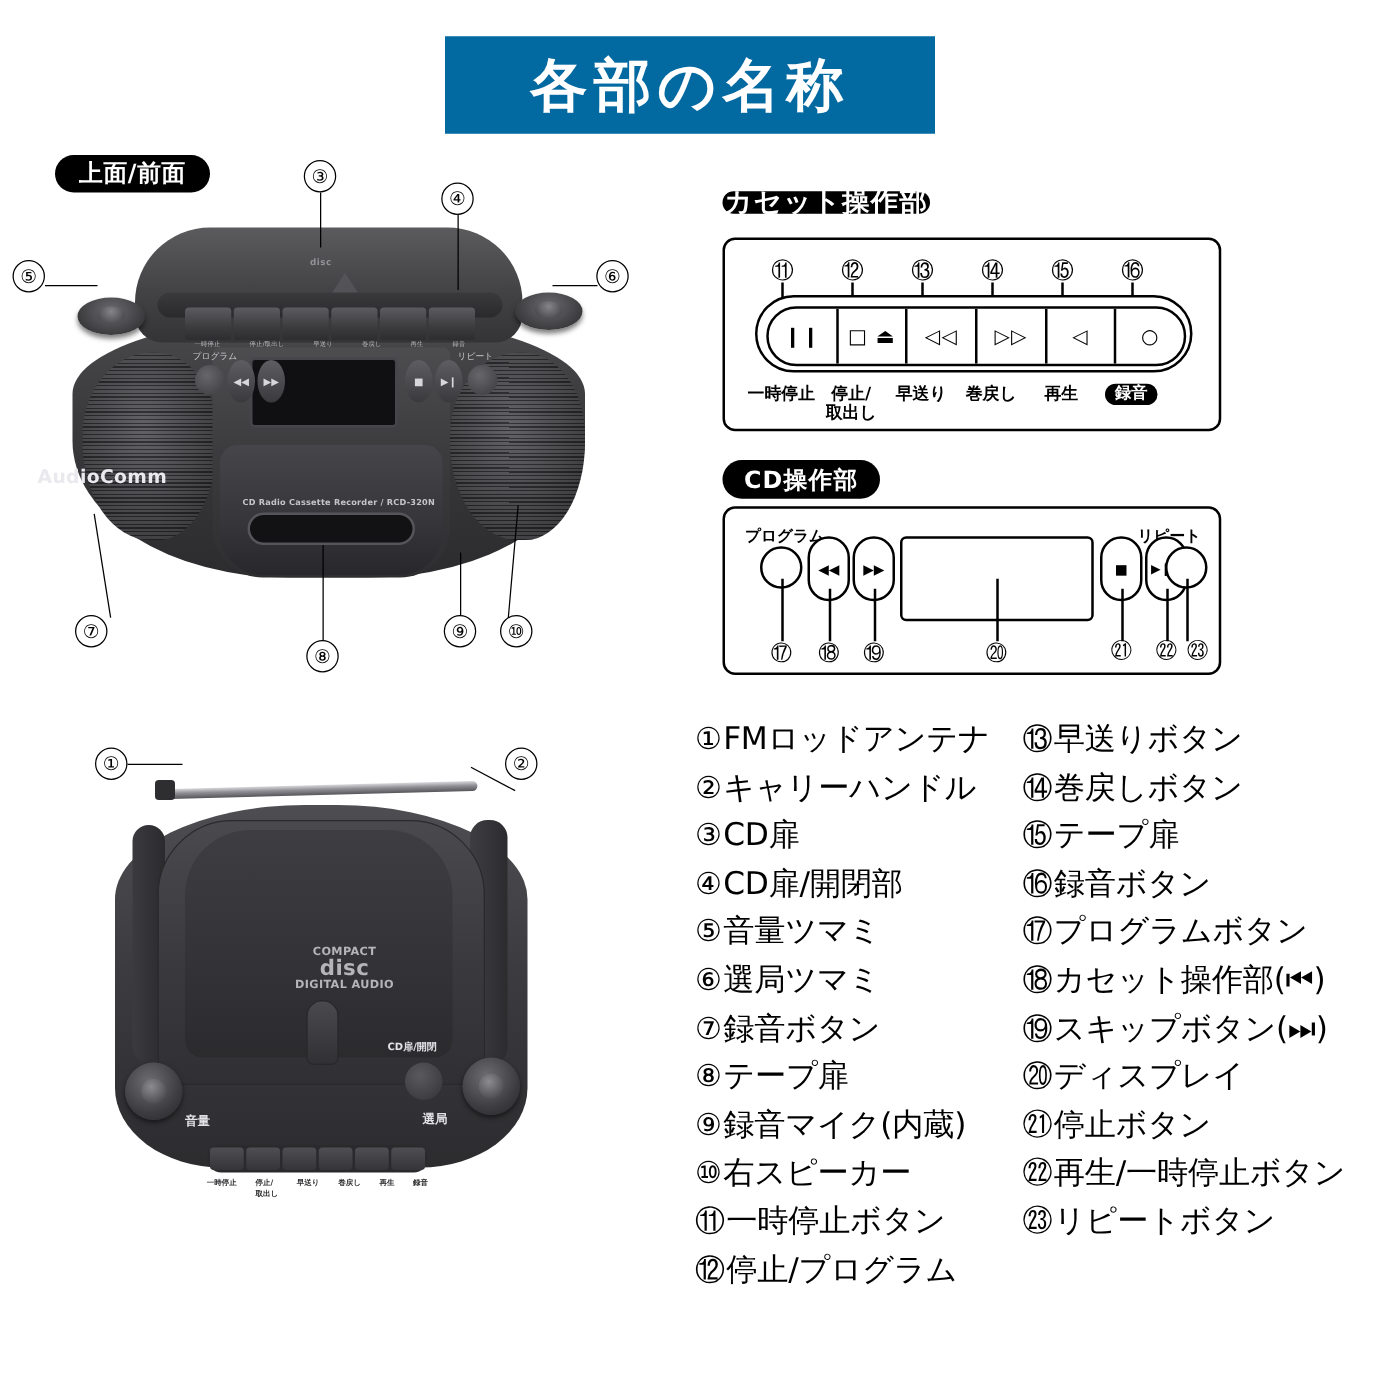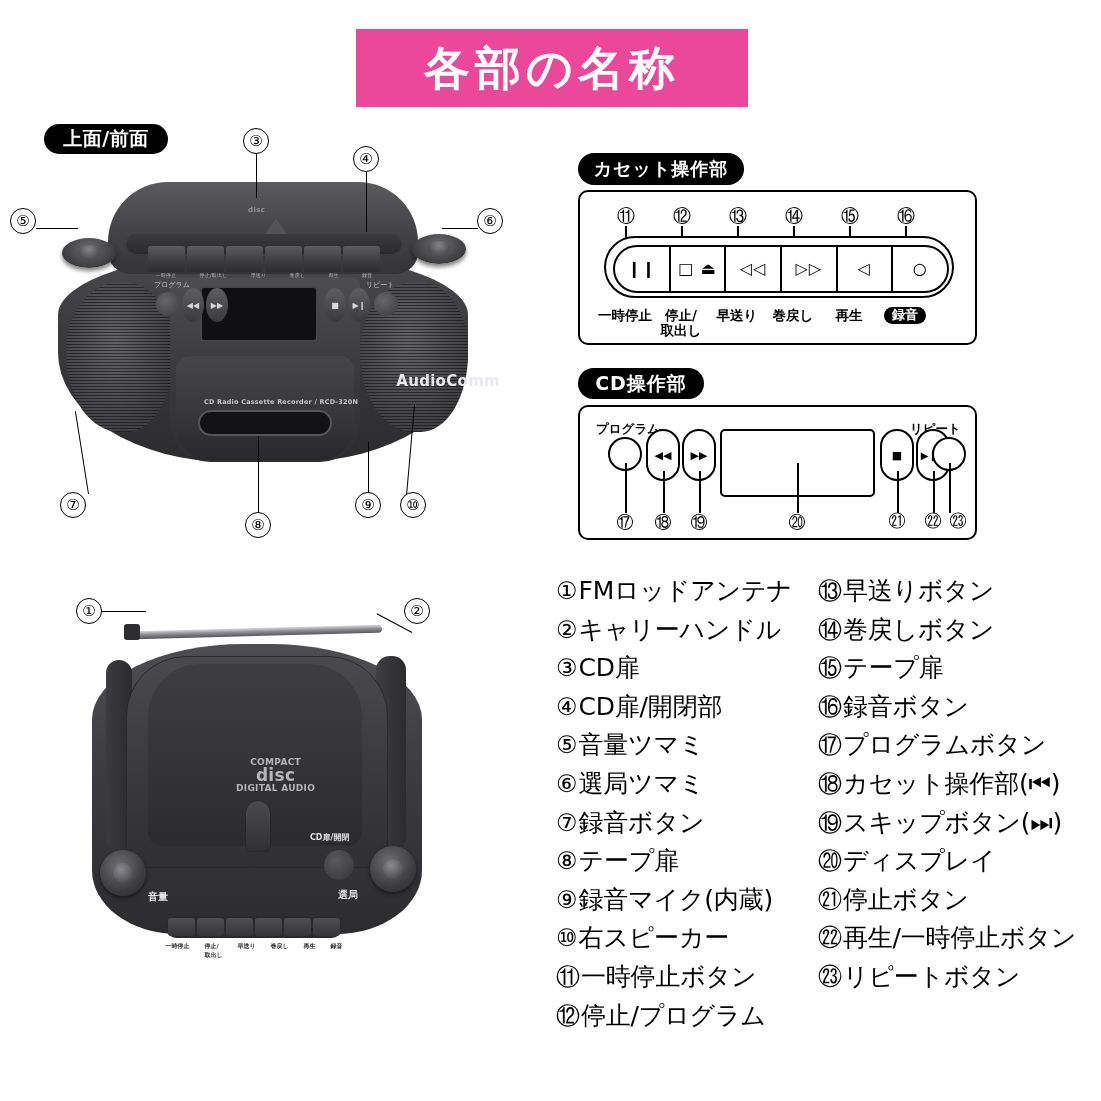--- a/index.html
+++ b/index.html
@@ -11,39 +11,39 @@
     color: #000;
     position: relative;
     overflow: hidden;
   }
   .page { position: relative; width: 1101px; height: 1101px; }
 
   
   .title-banner {
     position: absolute; left: 356px; top: 29px;
     width: 392px; height: 78px;
-    background: #ec4899;
+    background: #0369a1;
     display: flex; align-items: center; justify-content: center;
   }
   .title-banner .t {
     color: #fff; font-size: 46px; font-weight: bold;
     letter-spacing: 5px; line-height: 1;
   }
 
   
   .pill {
     position: absolute;
     background: #000; color: #fff;
     border-radius: 16px;
     display: flex; align-items: center; justify-content: center;
     font-weight: bold;
     white-space: nowrap;
   }
   #badge-top-front { left: 44px; top: 124px; width: 124px; height: 30px; font-size: 19px; letter-spacing: 0.5px; }
-  #badge-cassette  { left: 578px; top: 153px; width: 166px; height: 32px; font-size: 18px; letter-spacing: 1px; }
+  #badge-cassette  { left: 578px; top: 153px; width: 166px; height: 18px; font-size: 22px; letter-spacing: 1px; }
   #badge-cd        { left: 578px; top: 368px; width: 126px; height: 31px; font-size: 19px; letter-spacing: 1px; }
 
   
   .panel-box {
     position: absolute;
     border: 2px solid #000;
     border-radius: 10px;
     background: #fff;
   }
   #cassette-panel { left: 578px; top: 190px; width: 399px; height: 155px; }
@@ -212,25 +212,25 @@
   }
   .fv-mini-label {
     position: absolute; font-size: 7px; color: #c9c9cd; white-space: nowrap;
   }
   .fv-tapedoor {
     position: absolute; left: 146px; top: 196px; width: 178px; height: 104px;
     background: linear-gradient(180deg,#45454a 0%,#35353a 60%,#28282c 100%);
     border-radius: 14px 14px 34px 34px;
   }
   .fv-brand {
-    position: absolute; left: 0; top: 212px; width: 470px; text-align: right;
+    position: absolute; left: 0; top: 212px; width: 470px; text-align: left;
     color: #e9e9ee; font-size: 15px; font-weight: bold; letter-spacing: .3px;
   }
   .fv-model {
-    position: absolute; left: 16px; top: 238px; width: 470px; text-align: center;
+    position: absolute; left: 6px; top: 238px; width: 470px; text-align: center;
     color: #c4c4c9; font-size: 6.5px; letter-spacing: .2px; font-weight: bold;
   }
   .fv-slot {
     position: absolute; left: 168px; top: 250px; width: 134px; height: 26px;
     background: #121214; border: 2px solid #55555a; border-radius: 13px;
   }
 
   
   #top-view { left: 40px; top: 600px; width: 450px; height: 400px; }
   .tv-body {

